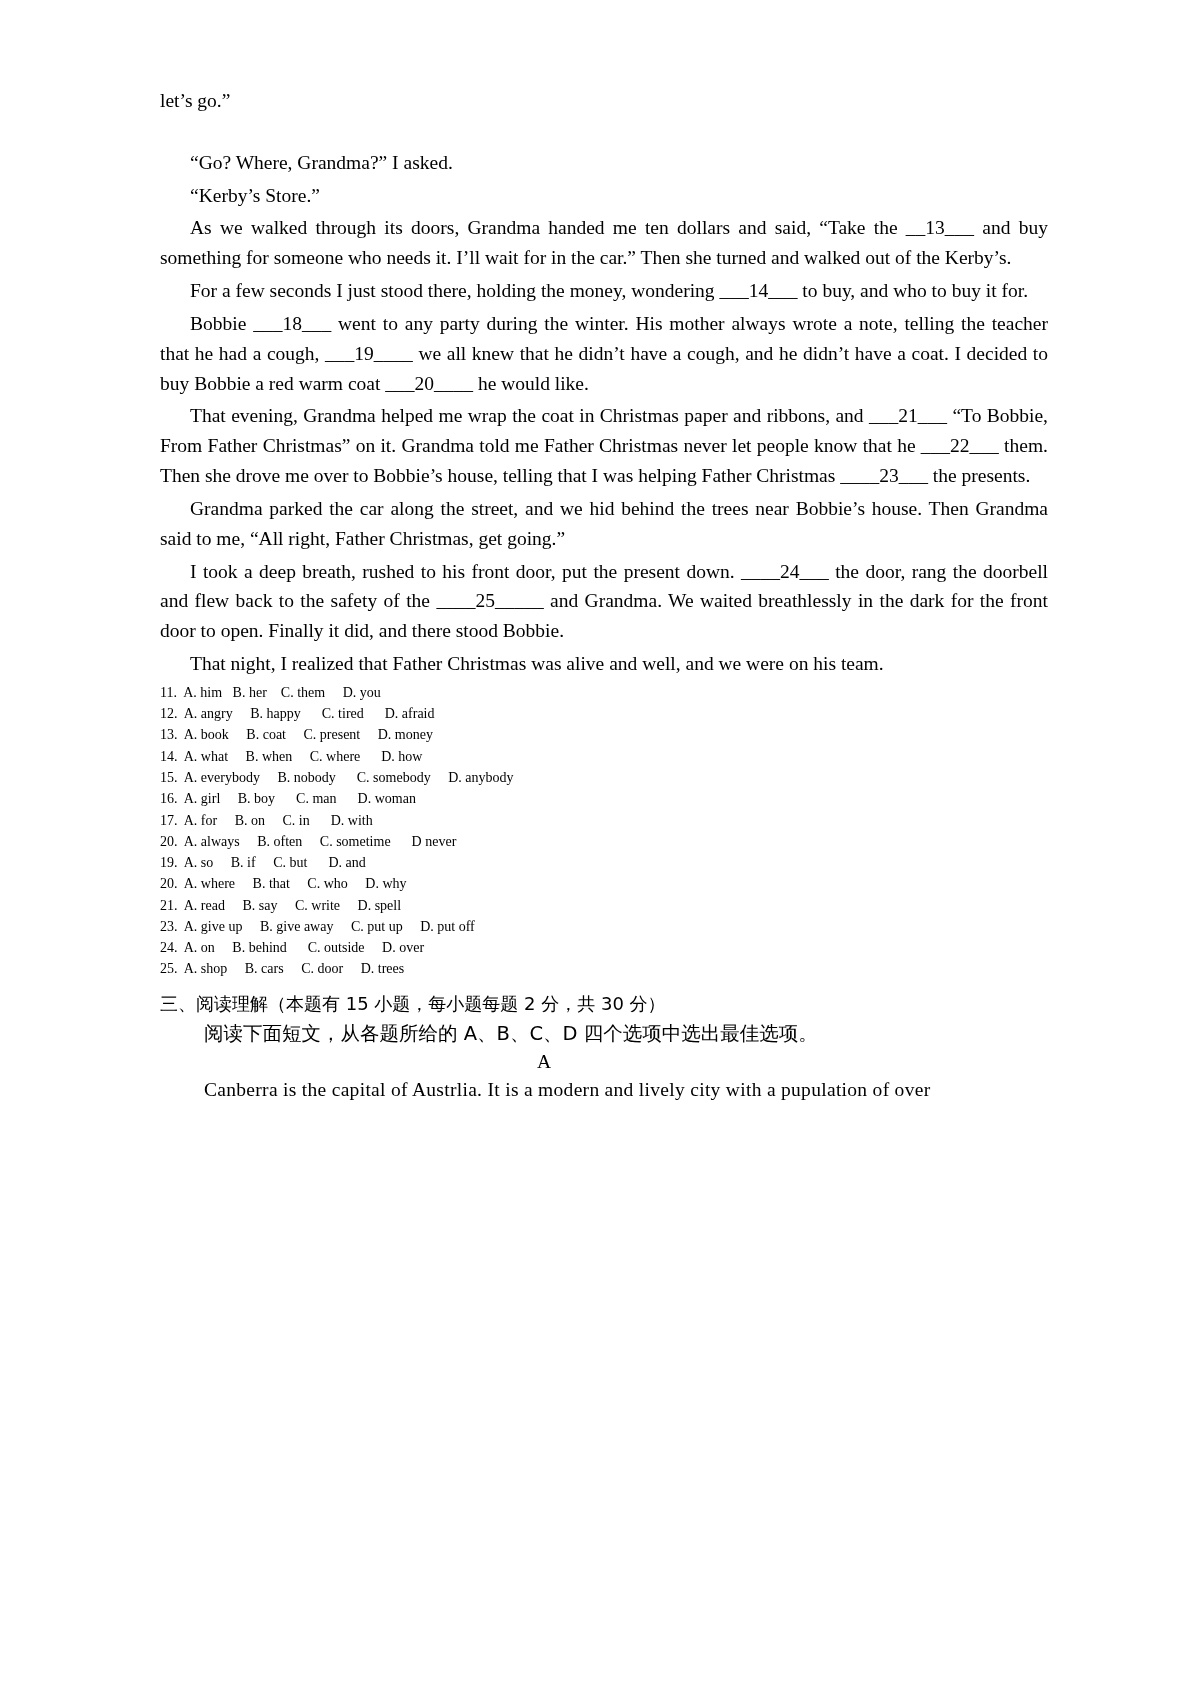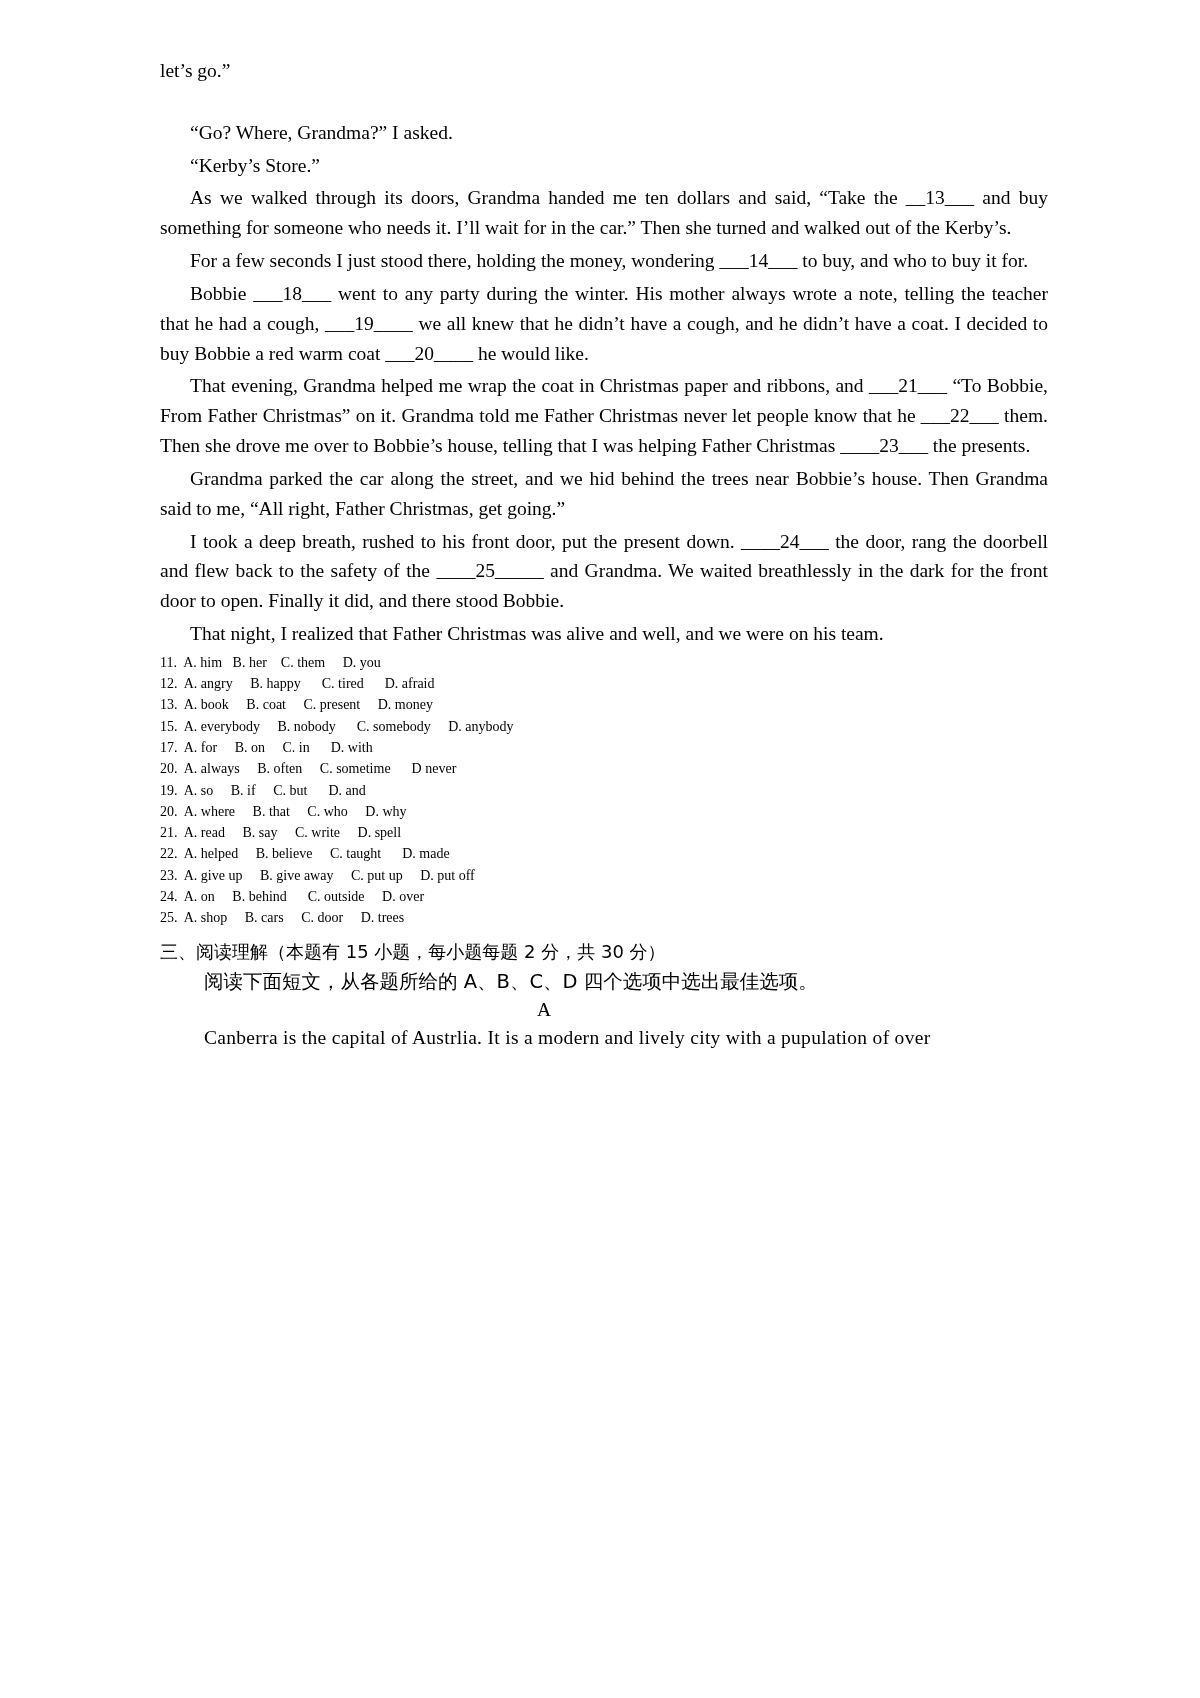--- a/index.html
+++ b/index.html
@@ -10,21 +10,21 @@
   body {
     font-family: "Liberation Serif", serif;
     color: #000000;
   }
   .page {
     width: 1200px;
     height: 1698px;
     position: relative;
     background: #ffffff;
     box-sizing: border-box;
-    padding: 56px 152px 0 160px;
+    padding: 86px 152px 0 160px;
     overflow: hidden;
   }
   .para {
     font-size: 19.5px;
     line-height: 1.53;
     text-align: justify;
     text-justify: inter-word;
     margin: 0 0 3px 0;
   }
   .para.indent {
@@ -84,27 +84,28 @@
   <p class="para indent">For a few seconds I just stood there, holding the money, wondering ___14___ to buy, and who to buy it for.</p>
   <p class="para indent">Bobbie ___18___ went to any party during the winter. His mother always wrote a note, telling the teacher that he had a cough, ___19____ we all knew that he didn’t have a cough, and he didn’t have a coat. I decided to buy Bobbie a red warm coat ___20____ he would like.</p>
   <p class="para indent">That evening, Grandma helped me wrap the coat in Christmas paper and ribbons, and ___21___ “To Bobbie, From Father Christmas” on it. Grandma told me Father Christmas never let people know that he ___22___ them. Then she drove me over to Bobbie’s house, telling that I was helping Father Christmas ____23___ the presents.</p>
   <p class="para indent">Grandma parked the car along the street, and we hid behind the trees near Bobbie’s house. Then Grandma said to me, “All right, Father Christmas, get going.”</p>
   <p class="para indent">I took a deep breath, rushed to his front door, put the present down. ____24___ the door, rang the doorbell and flew back to the safety of the ____25_____ and Grandma. We waited breathlessly in the dark for the front door to open. Finally it did, and there stood Bobbie.</p>
   <p class="para indent">That night, I realized that Father Christmas was alive and well, and we were on his team.</p>
 
   <p class="opt-line small-gap">11.  A. him   B. her    C. them     D. you</p>
   <p class="opt-line">12.  A. angry     B. happy      C. tired      D. afraid</p>
   <p class="opt-line">13.  A. book     B. coat     C. present     D. money</p>
+  <p class="opt-line">14.  A. what     B. when     C. where      D. how</p>
   <p class="opt-line">15.  A. everybody     B. nobody      C. somebody     D. anybody</p>
+  <p class="opt-line">16.  A. girl     B. boy      C. man      D. woman</p>
   <p class="opt-line">17.  A. for     B. on     C. in      D. with</p>
   <p class="opt-line">20.  A. always     B. often     C. sometime      D never</p>
   <p class="opt-line">19.  A. so     B. if     C. but      D. and</p>
   <p class="opt-line">20.  A. where     B. that     C. who     D. why</p>
   <p class="opt-line">21.  A. read     B. say     C. write     D. spell</p>
-  <p class="opt-line">22.  A. helped     B. believe     C. taught      D. made</p>
   <p class="opt-line">23.  A. give up     B. give away     C. put up     D. put off</p>
   <p class="opt-line">24.  A. on     B. behind      C. outside     D. over</p>
   <p class="opt-line">25.  A. shop     B. cars     C. door     D. trees</p>
 
   <p class="section-head cn">三、阅读理解（本题有 15 小题，每小题每题 2 分，共 30 分）</p>
   <p class="sub-instruction cn">阅读下面短文，从各题所给的 A、B、C、D 四个选项中选出最佳选项。</p>
   <p class="center-letter">A</p>
   <p class="last-para">Canberra is the capital of Austrlia. It is a modern and lively city with a pupulation of over</p>
 
 </div>

